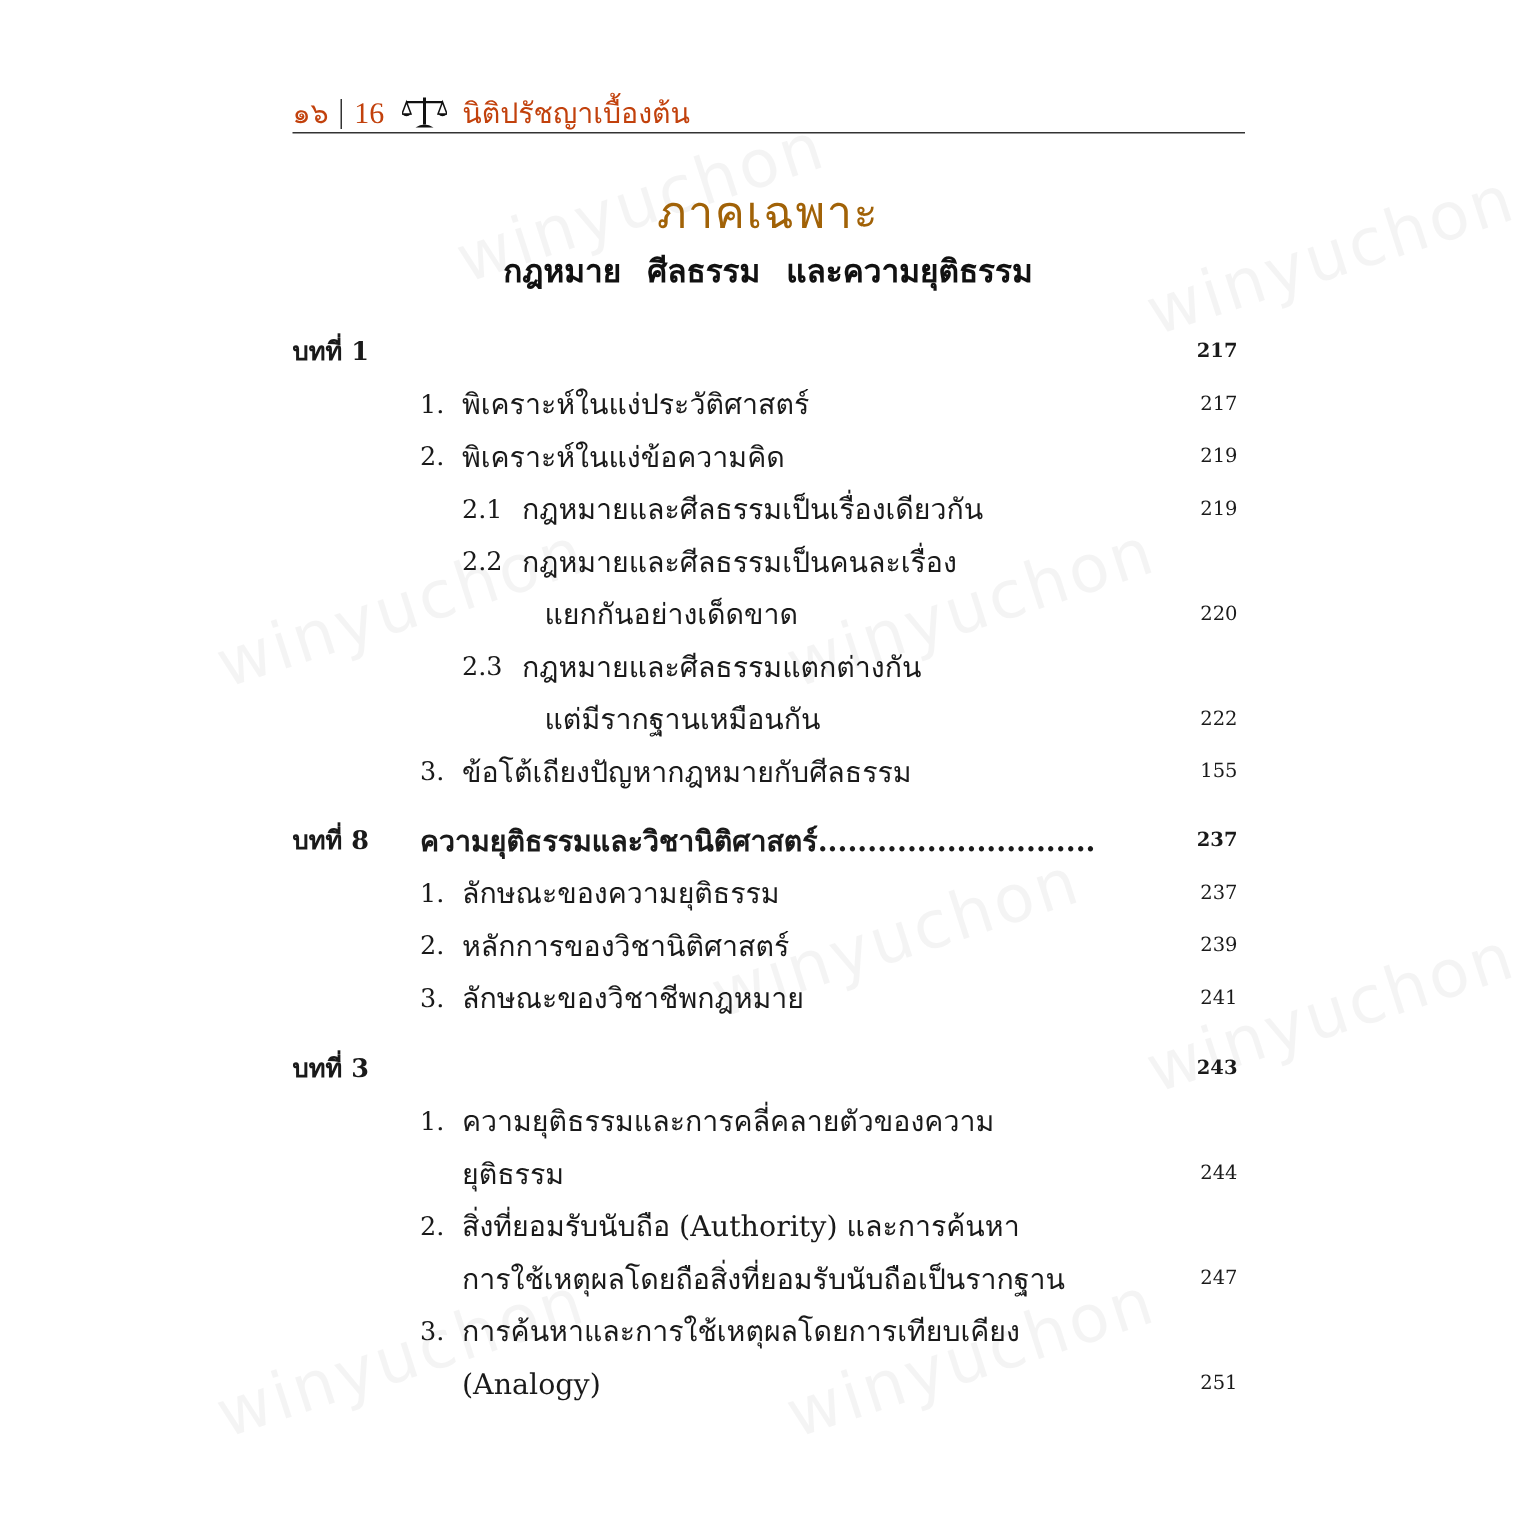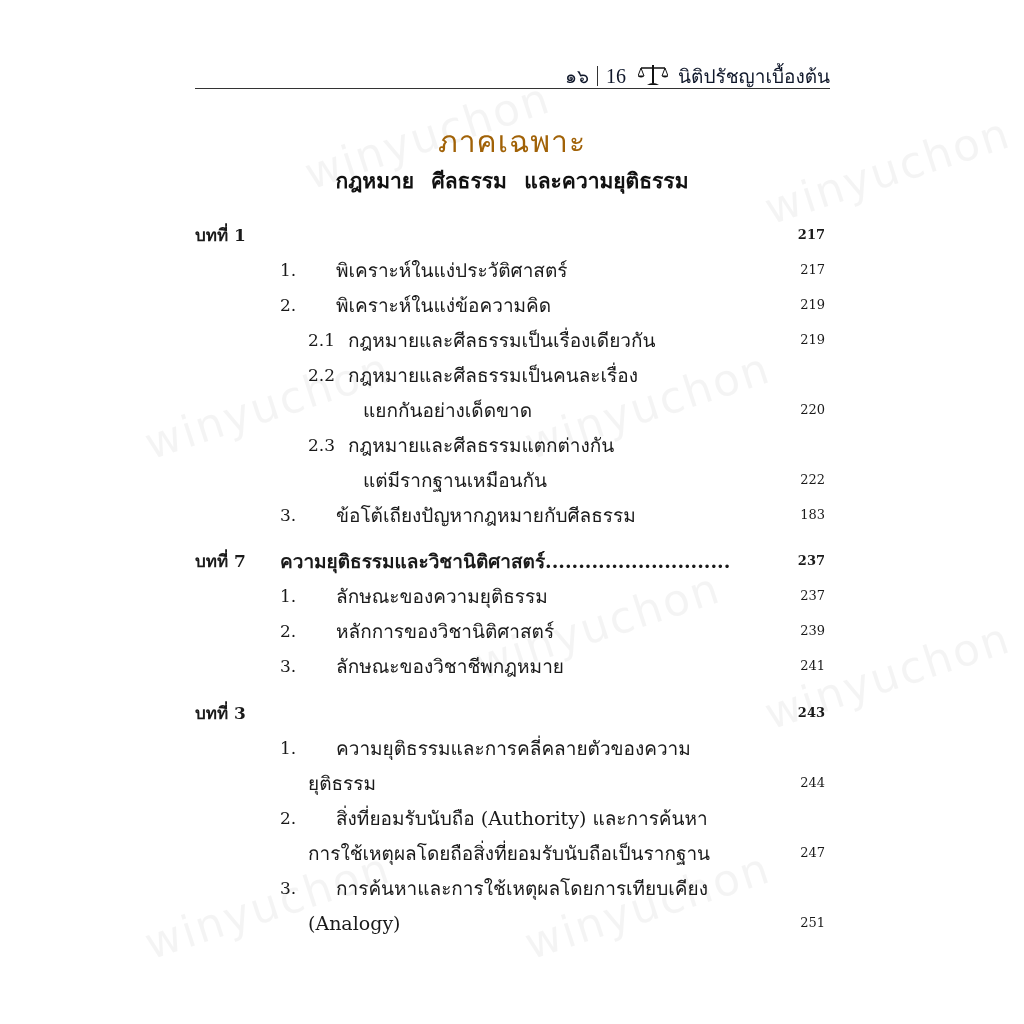--- a/index.html
+++ b/index.html
@@ -24,22 +24,21 @@
     .running-head {
       position: absolute;
       left: 195px;
       top: 60px;
       width: 635px;
       height: 28px;
       display: flex;
       align-items: flex-end;
       font-size: 19px;
       line-height: 24px;
-      color: #0f172a;
-      justify-content: flex-end;
+      color: #c2410c;
     }
     .running-head .pg-thai { margin-right: 6px; }
     .running-head .sep {
       display: inline-block;
       width: 1px; height: 20px;
       background: #333;
       margin: 0 8px 2px 2px;
     }
     .running-head .pg-arabic { margin-right: 12px; font-family: "Liberation Serif", serif; font-size: 20px; margin-top: 12px;}
     .running-head .scale { width: 30px; height: 22px; margin-right: 10px; margin-bottom: 2px; }
@@ -89,21 +88,21 @@
       right: 0;
       width: 40px;
       text-align: right;
       font-family: "DejaVu Serif", serif;
       font-size: 13px;
     }
     .chapter .text, .chapter .num, .chapter .page-no { font-weight: bold; }
     .chapter .num { left: 0; }
     .chapter .text { left: 85px; }
     .lvl1 .num { left: 85px; }
-    .lvl1 .text { left: 113px; margin-left: 28px; }
+    .lvl1 .text { left: 113px; }
     .lvl1cont .text { left: 113px; }
     .lvl2 .num { left: 113px; }
     .lvl2 .text { left: 153px; }
     .lvl2cont .text { left: 168px; }
     .num { font-family: "DejaVu Serif", serif; font-size: 17px; }
     
     .watermark {
       position: absolute;
       font-family: "DejaVu Sans", sans-serif;
       font-size: 44px;
@@ -179,25 +178,25 @@
     <span class="num">2.3</span>
     <span class="text">กฎหมายและศีลธรรมแตกต่างกัน</span>
   </div>
   <div class="toc-row lvl2cont" style="top:465px;">
     <span class="text">แต่มีรากฐานเหมือนกัน</span>
     <span class="page-no">222</span>
   </div>
   <div class="toc-row lvl1" style="top:500px;">
     <span class="num">3.</span>
     <span class="text">ข้อโต้เถียงปัญหากฎหมายกับศีลธรรม</span>
-    <span class="page-no">183</span>
+    <span class="page-no">155</span>
   </div>
 
   <div class="toc-row chapter" style="top:546px;">
-    <span class="num">บทที่ 7</span>
+    <span class="num">บทที่ 8</span>
     <span class="text">ความยุติธรรมและวิชานิติศาสตร์............................</span>
     <span class="page-no">237</span>
   </div>
   <div class="toc-row lvl1" style="top:581px;">
     <span class="num">1.</span>
     <span class="text">ลักษณะของความยุติธรรม</span>
     <span class="page-no">237</span>
   </div>
   <div class="toc-row lvl1" style="top:616px;">
     <span class="num">2.</span>

